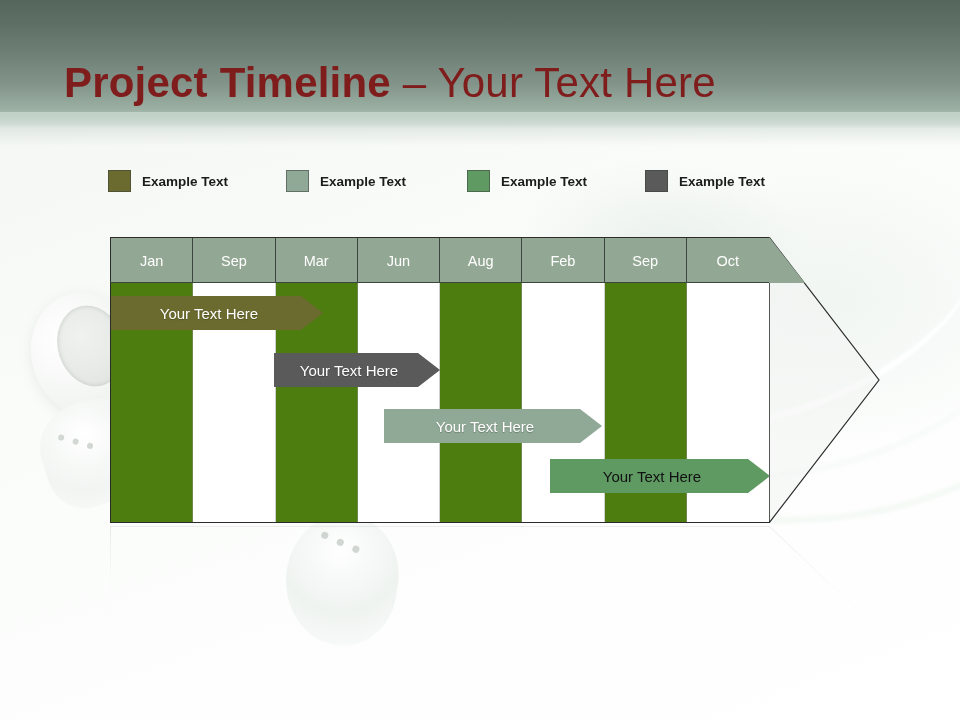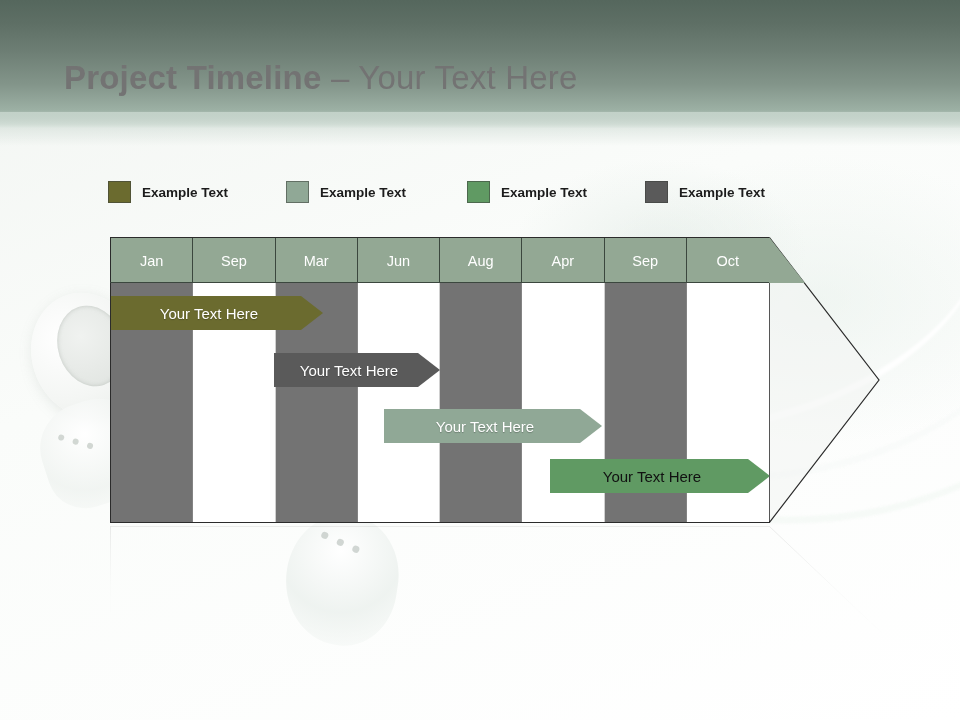--- a/index.html
+++ b/index.html
@@ -100,43 +100,42 @@
   }
   .banner-fade {
     position: absolute;
     left: 0; top: 112px; width: 960px; height: 34px;
     background: linear-gradient(to bottom, rgba(200,214,206,0.85) 0%, rgba(250,252,250,0) 100%);
   }
   .slide-title {
     position: absolute;
     left: 64px;
     top: 59px;
-    font-size: 33px;
-    color: #737373;
+    font-size: 42px;
+    color: #7f1d1d;
     letter-spacing: 0.2px;
     white-space: nowrap;
   }
   .slide-title .t-bold { font-weight: bold; }
   .slide-title .t-light { font-weight: normal; }
 
   
   .legend {
     position: absolute;
     left: 108px;
     top: 168px;
     width: 740px;
     height: 26px;
   }
   .legend-item {
     position: absolute;
     top: 0;
     display: flex;
     align-items: center;
     height: 26px;
-    margin-top: 11px;
   }
   .legend-swatch {
     width: 21px; height: 20px;
     border: 1px solid rgba(60,64,60,0.55);
     flex: none;
   }
   .legend-label {
     margin-left: 11px;
     font-size: 13.5px;
     font-weight: bold;
@@ -167,21 +166,21 @@
     display: flex;
     border: 1px solid #2b2b2b;
     box-sizing: border-box;
     background: #ffffff;
   }
   .col {
     flex: 1 1 0;
     position: relative;
     box-sizing: border-box;
   }
-  .col.shaded { background: #737373; }
+  .col.shaded { background: #4d7c0f; }
   .col-head {
     height: 45px;
     background: #93a894;
     color: #ffffff;
     font-size: 14.5px;
     display: flex;
     align-items: center;
     justify-content: center;
     box-sizing: border-box;
     border-right: 1px solid #3b473e;
@@ -299,21 +298,21 @@
         </div>
         <div class="col">
           <div class="col-head">Jun</div>
           <div class="col-body"></div>
         </div>
         <div class="col shaded">
           <div class="col-head">Aug</div>
           <div class="col-body"></div>
         </div>
         <div class="col">
-          <div class="col-head">Apr</div>
+          <div class="col-head">Feb</div>
           <div class="col-body"></div>
         </div>
         <div class="col shaded">
           <div class="col-head">Sep</div>
           <div class="col-body"></div>
         </div>
         <div class="col">
           <div class="col-head">Oct</div>
           <div class="col-body"></div>
         </div>

